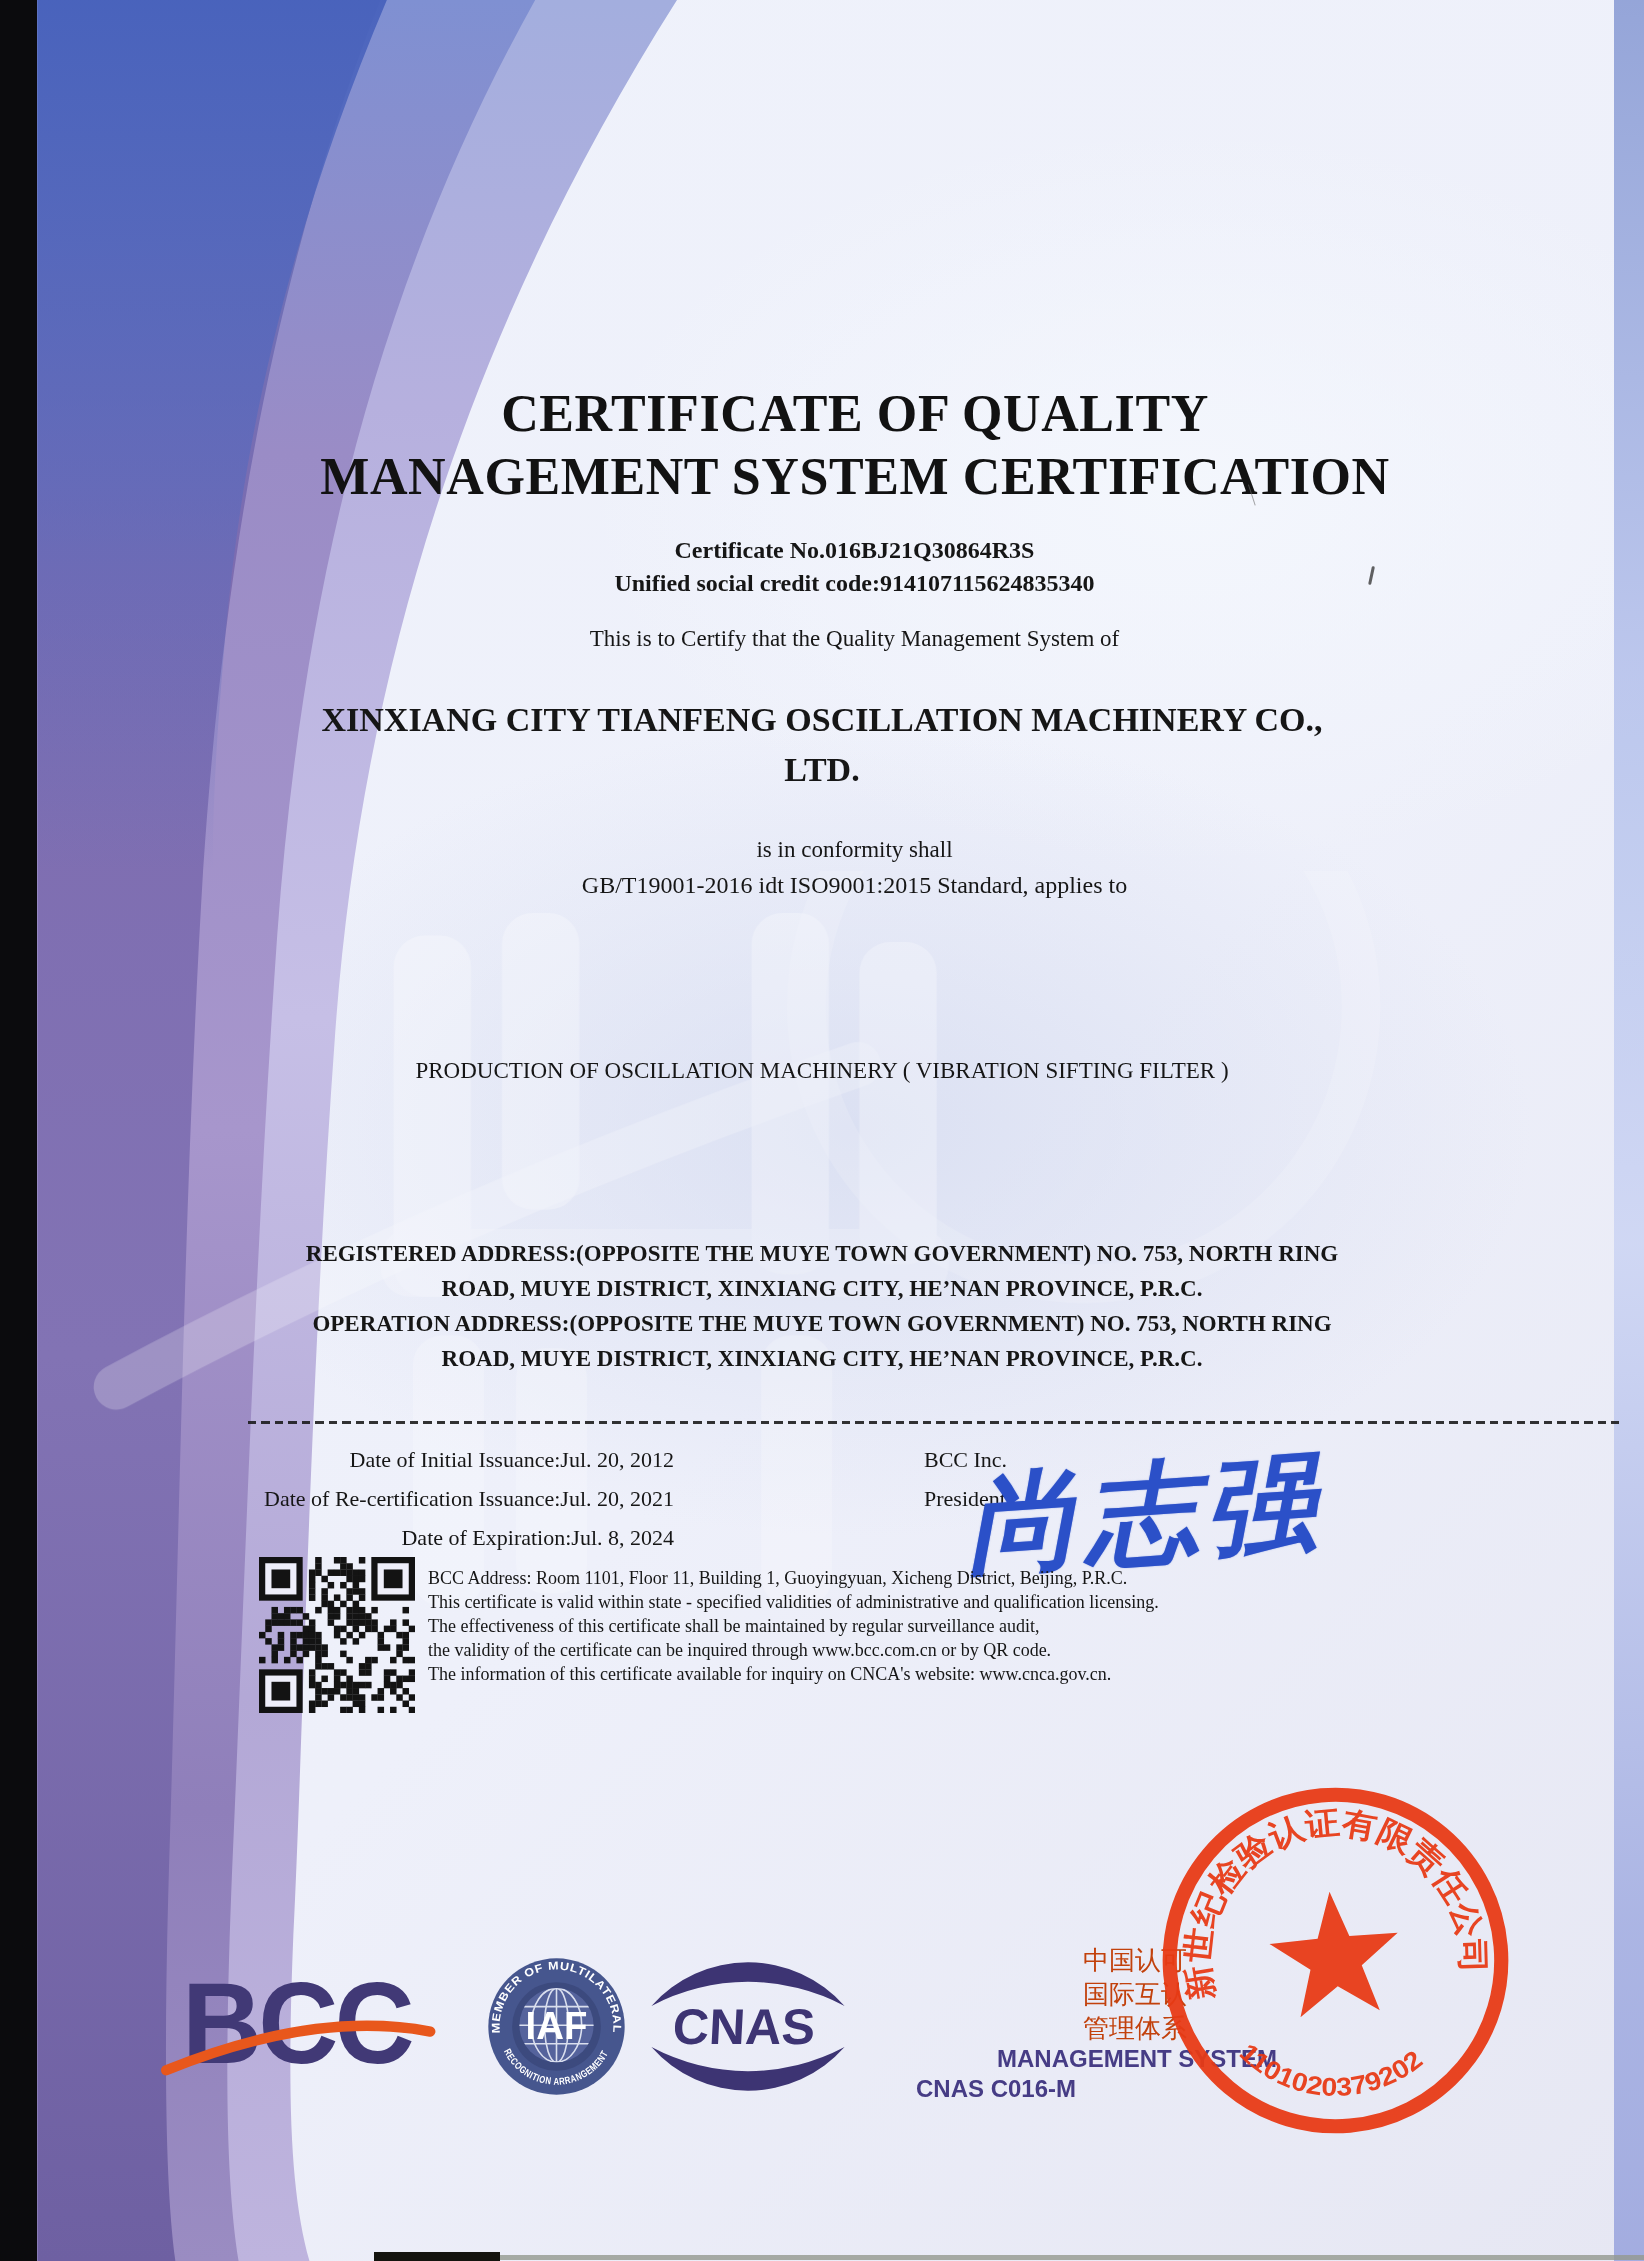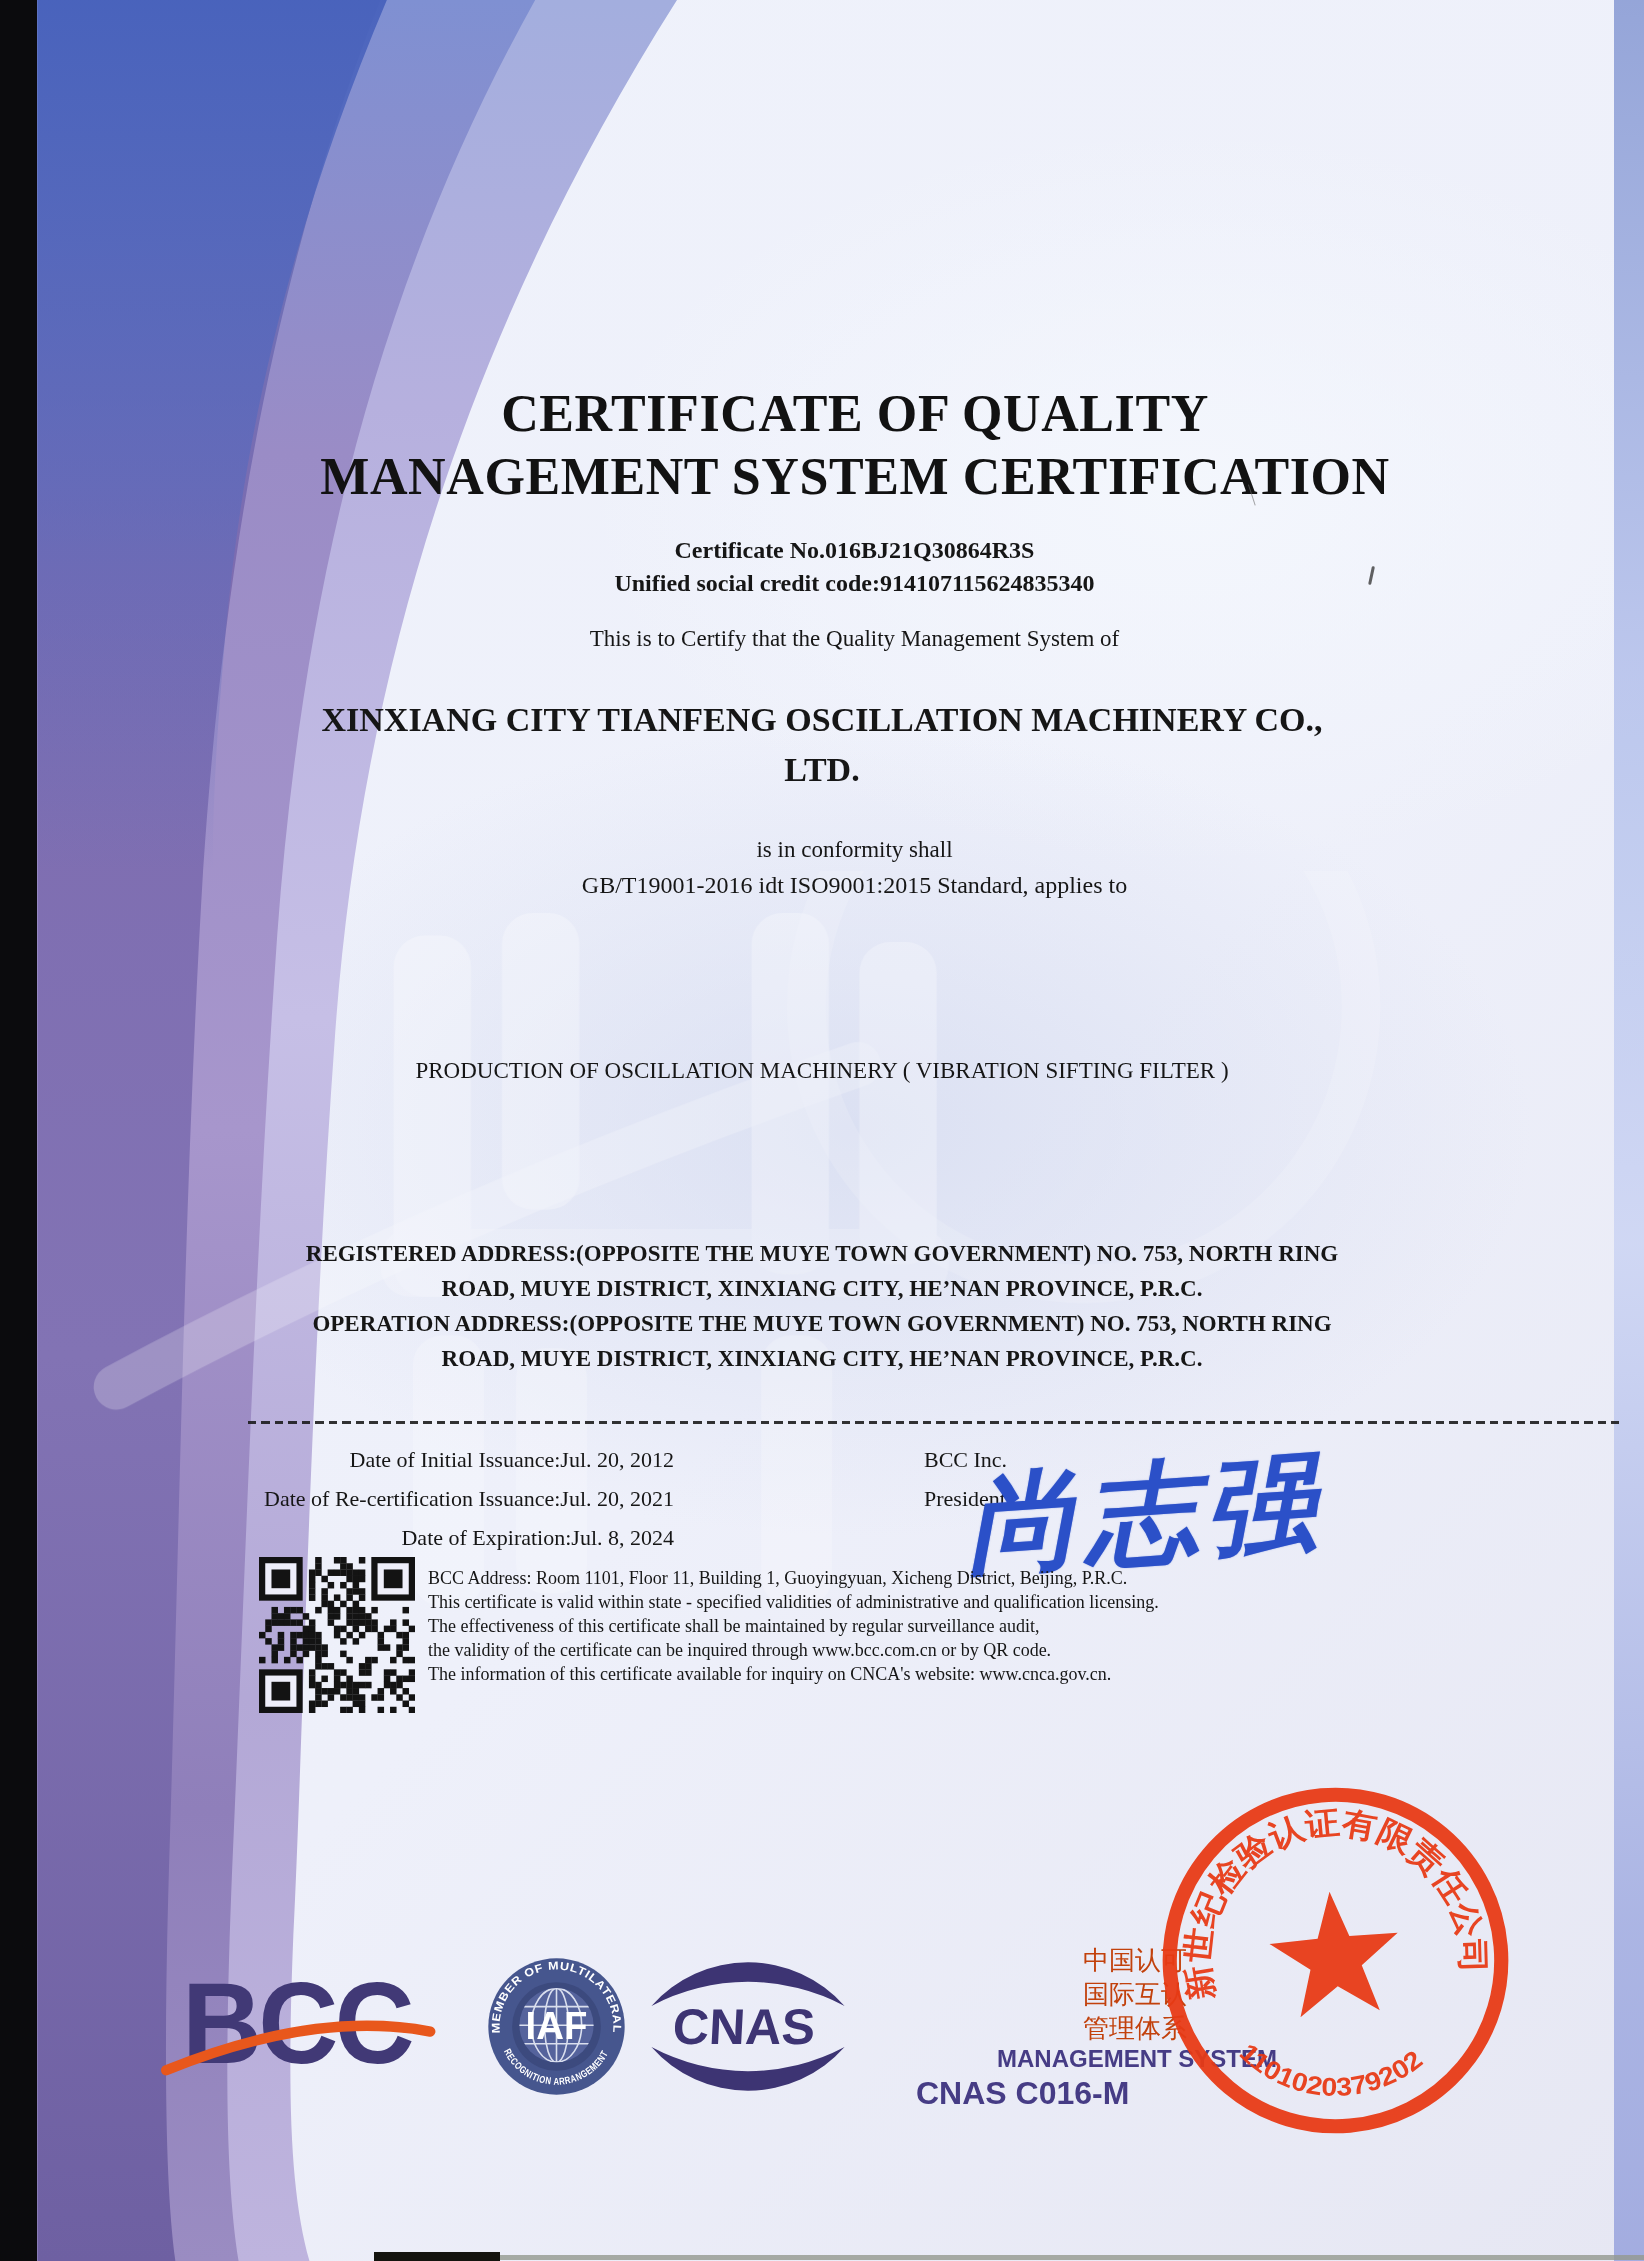--- a/index.html
+++ b/index.html
@@ -43,21 +43,21 @@
   
   #bcc-text{left:169px;top:1968px;width:255px;text-align:center;font-size:111px;font-weight:bold;
     color:#413976;letter-spacing:-3.9px;font-family:"Liberation Sans",sans-serif;transform:scaleY(1.04);line-height:111px;}
   #bcc-swoosh{left:161px;top:1972px;width:277px;height:123px;}
   #iaf{left:487px;top:1957px;width:139px;height:139px;}
   #cnas{left:645px;top:1949px;width:206px;height:155px;}
   #cnas-cn{left:916px;top:1943px;width:271px;font-size:26px;line-height:34px;color:#c2410c;
     font-family:"Liberation Sans",sans-serif;text-align:right;}
   #cnas-en1{left:916px;top:2045px;width:361px;font-size:24px;font-weight:bold;color:#463c85;
     font-family:"Liberation Sans",sans-serif;text-align:right;}
-  #cnas-en2{left:916px;top:2075px;width:361px;font-size:32px;font-weight:bold;color:#463c85;
+  #cnas-en2{left:916px;top:2075px;width:361px;font-size:24px;font-weight:bold;color:#463c85;
     font-family:"Liberation Sans",sans-serif;}
   #seal{left:1142px;top:1767px;width:387px;height:387px;transform:rotate(-5deg);opacity:.94;}
   .penmark1{left:1370px;top:566px;width:3.2px;height:19.3px;background:#3a3a3a;border-radius:1.9px;
     transform:rotate(12deg);opacity:.8;}
   .penmark2{left:1251px;top:482px;width:13px;height:22px;border-left:1.9px solid #6a6a6a;
     transform:rotate(-18deg);opacity:.6;}
 </style>
 </head>
 <body>
 

